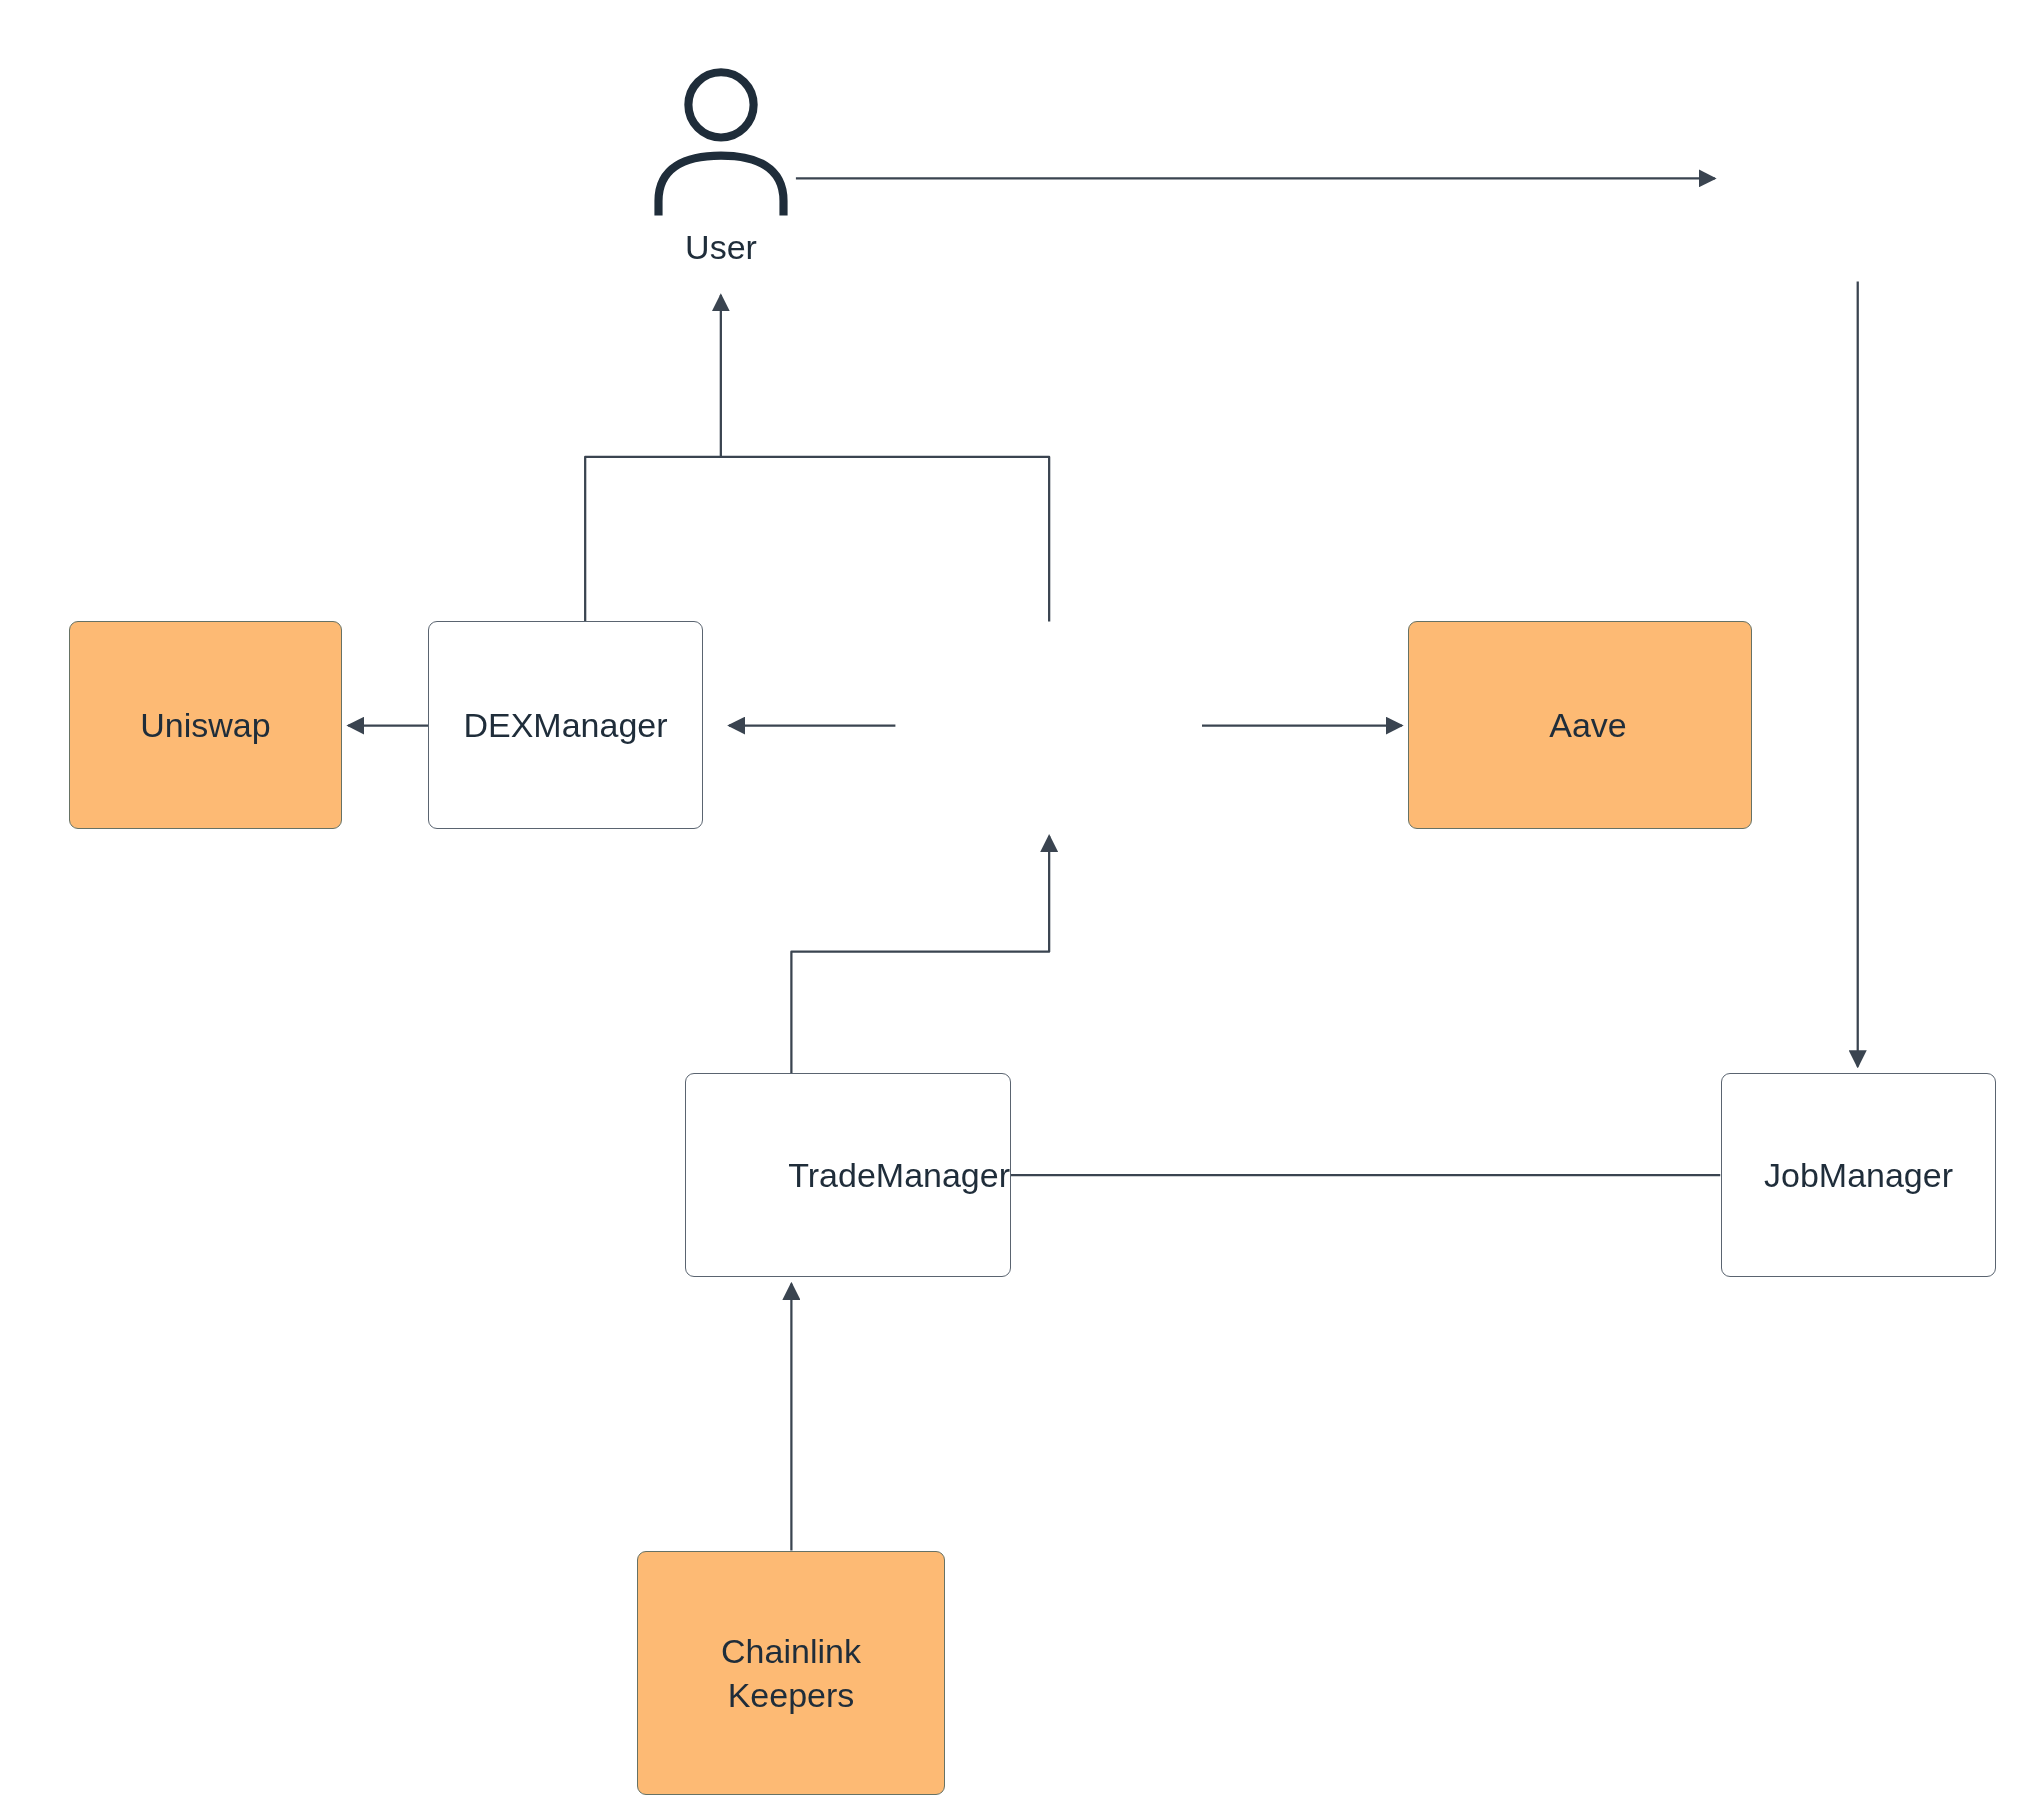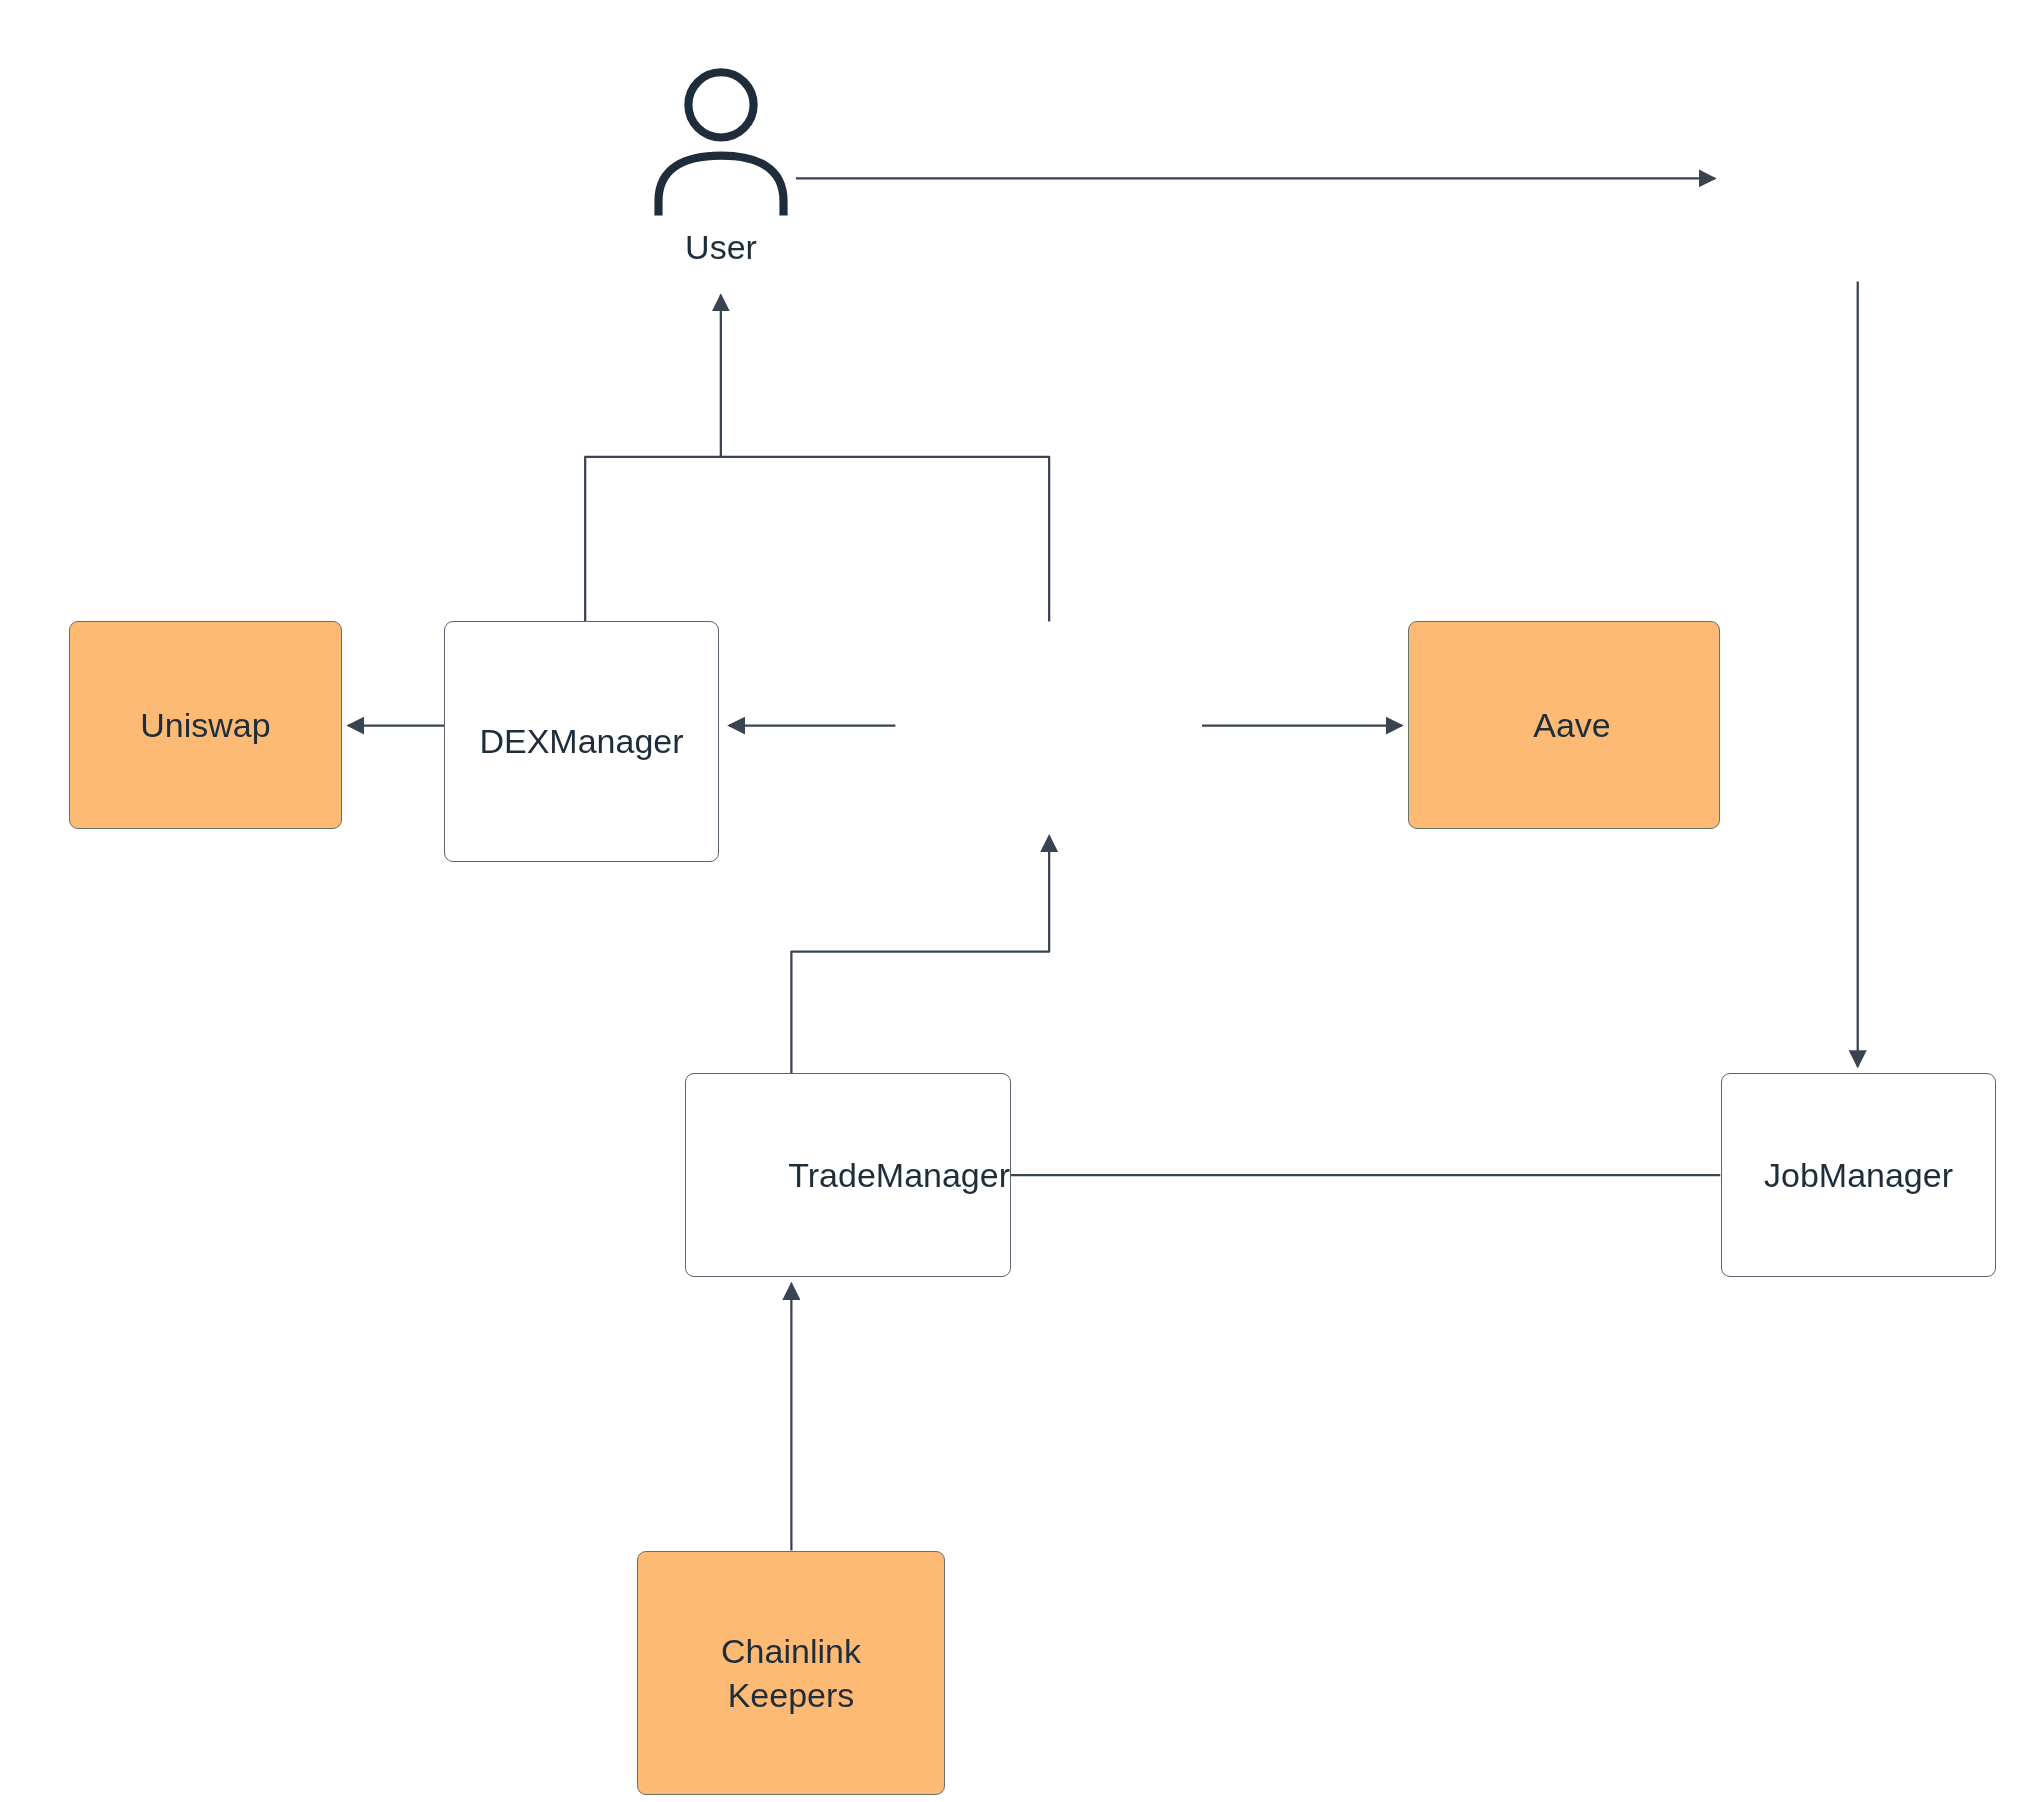--- a/index.html
+++ b/index.html
@@ -91,26 +91,26 @@
       <path d="M 16 166 L 16 150 C 16 113 46 100 85 100 C 124 100 154 113 154 150 L 154 166" fill="#ffffff" stroke="#1f2d3a" stroke-width="9" stroke-linejoin="round"></path>
     </svg>
     <div class="actor-label">User</div>
   </div>
 
 
   <div class="node box green" style="left:69px;top:621px;width:273px;height:208px;">
     <span>Uniswap</span>
   </div>
 
-  <div class="node box" style="left:444px;top:621px;width:275px;height:241px;justify-content:center;">
+  <div class="node box" style="left:428px;top:621px;width:275px;height:208px;justify-content:center;">
     <span>DEXManager</span>
   </div>
 
 
-  <div class="node box green" style="left:1408px;top:621px;width:312px;height:208px;padding-left:16px;">
+  <div class="node box green" style="left:1408px;top:621px;width:344px;height:208px;padding-left:16px;">
     <span>Aave</span>
   </div>
 
   <div class="node box" style="left:685px;top:1073px;width:326px;height:204px;justify-content:flex-end;">
     <span>TradeManager</span>
   </div>
 
   <div class="node box" style="left:1721px;top:1073px;width:275px;height:204px;">
     <span>JobManager</span>
   </div>

